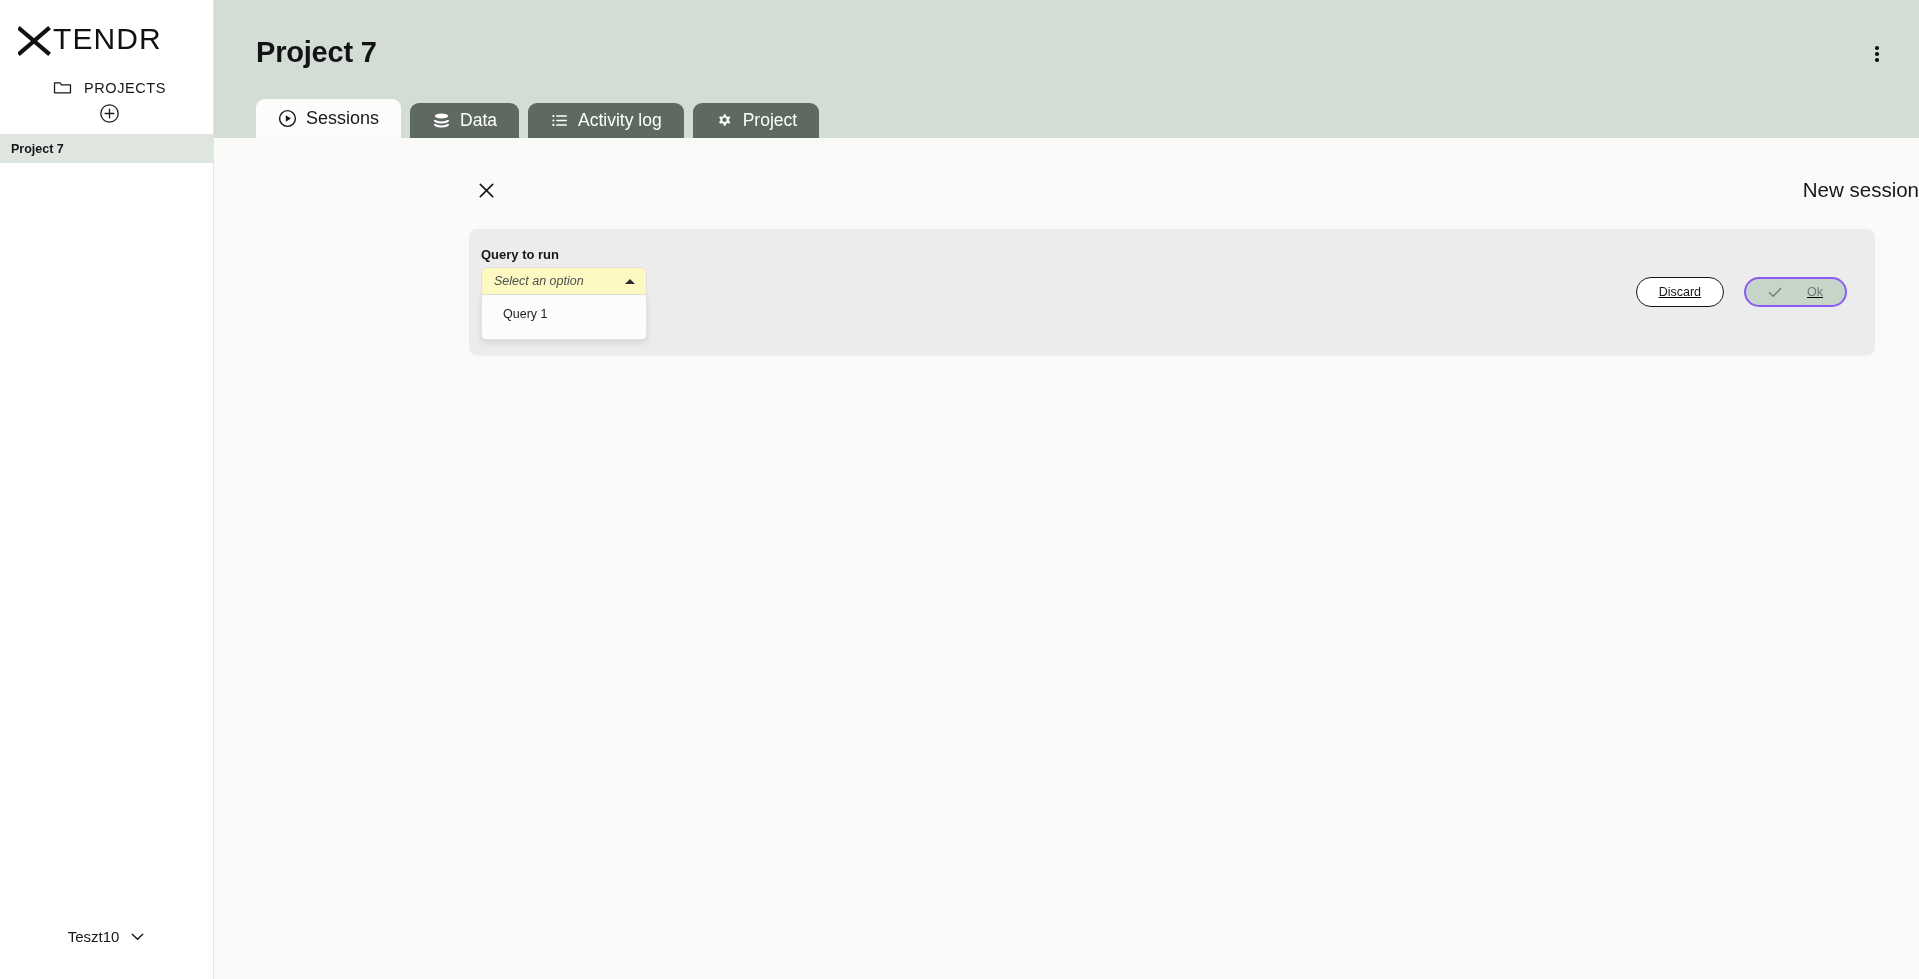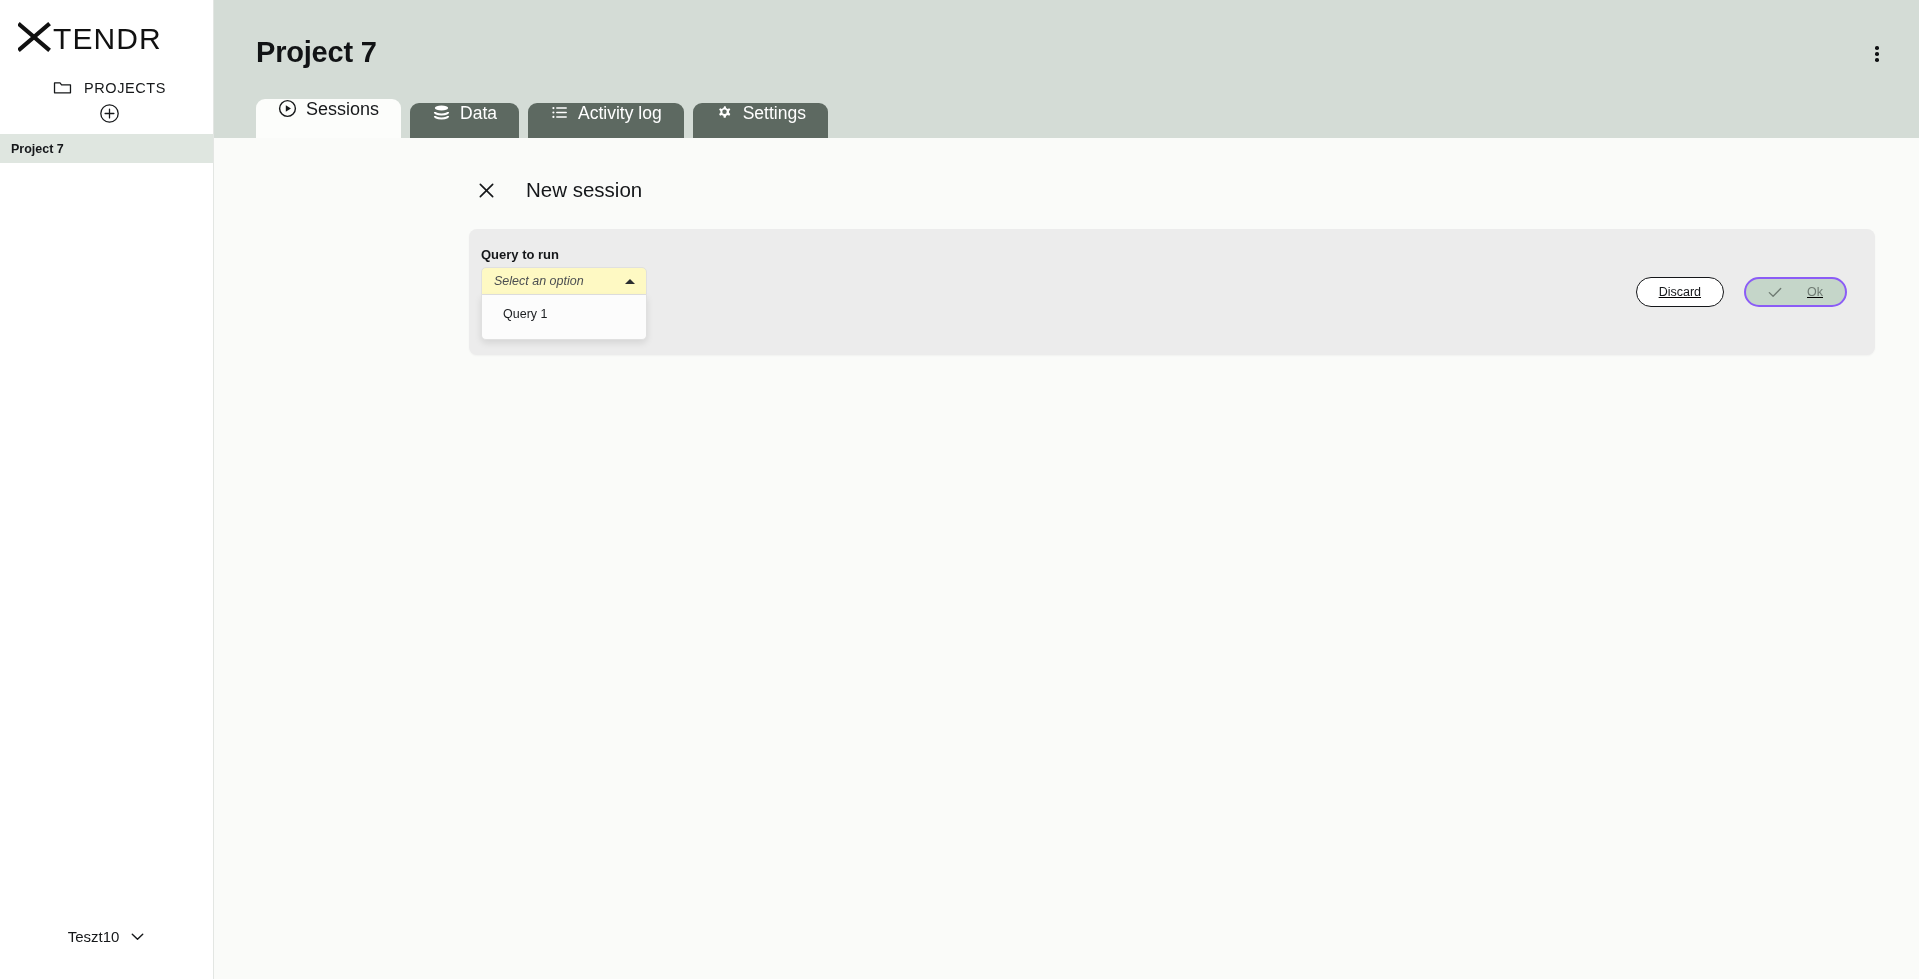--- a/index.html
+++ b/index.html
@@ -32,21 +32,21 @@
   }
 
   .logo-wrap {
     height: 78px;
     display: flex;
     align-items: center;
     padding-left: 18px;
   }
   .logo {
     display: flex;
-    align-items: flex-start;
+    align-items: flex-end;
     gap: 2px;
   }
   .logo-mark { width: 33px; height: 30px; display: block; }
   .logo-text {
     font-size: 30px;
     letter-spacing: 1.1px;
     color: #111111;
     font-weight: 400;
     font-family: "Liberation Sans", sans-serif;
   }
@@ -152,21 +152,21 @@
   .tabs {
     position: absolute;
     left: 42px;
     bottom: 0;
     display: flex;
     align-items: flex-end;
     gap: 9px;
   }
   .tab {
     display: flex;
-    align-items: flex-start;
+    align-items: center;
     gap: 9px;
     height: 35px;
     padding: 0 22px;
     border-radius: 9px 9px 0 0;
     background: #5d6961;
     color: #ffffff;
     font-size: 17.5px;
     cursor: pointer;
     white-space: nowrap;
   }
@@ -182,22 +182,23 @@
     flex: 1 1 auto;
     background: #fafbf9;
     padding: 0;
     position: relative;
     overflow: hidden;
   }
 
   .session-header {
     display: flex;
     align-items: center;
-    gap: 30px;
+    gap: 19px;
     padding: 40px 0 0 263px;
+    justify-content: space-between;
   }
   .close-x { width: 19px; height: 19px; display:block; cursor: pointer; }
   .session-title {
     font-size: 20.5px;
     font-weight: 500;
     color: #15171a;
   }
 
   .card {
     margin: 27px 44px 0 255px;
@@ -401,21 +402,21 @@
           <span>Activity log</span>
         </div>
 
         <div class="tab">
           <span>
             <svg width="19" height="19" viewBox="0 0 20 20" fill="none">
               <path d="M10 2.2 L11.5 2.2 L11.9 4.1 A6 6 0 0 1 13.5 5 L15.3 4.2 L16.3 5.9 L14.9 7.2 A6 6 0 0 1 14.9 9 L16.3 10.3 L15.3 12 L13.5 11.2 A6 6 0 0 1 11.9 12.1 L11.5 14 L9.5 14 L9.1 12.1 A6 6 0 0 1 7.5 11.2 L5.7 12 L4.7 10.3 L6.1 9 A6 6 0 0 1 6.1 7.2 L4.7 5.9 L5.7 4.2 L7.5 5 A6 6 0 0 1 9.1 4.1 Z" fill="#ffffff" transform="translate(-0.5,1.2) scale(1.02)"></path>
               <circle cx="10" cy="9.3" r="2.35" fill="#5d6961"></circle>
             </svg>
           </span>
-          <span>Settings</span>
+          <span>Project</span>
         </div>
 
       </nav>
     </div>
 
     <div class="content">
 
       <div class="session-header">
         <span>
           <svg class="close-x" viewBox="0 0 20 20" fill="none">

